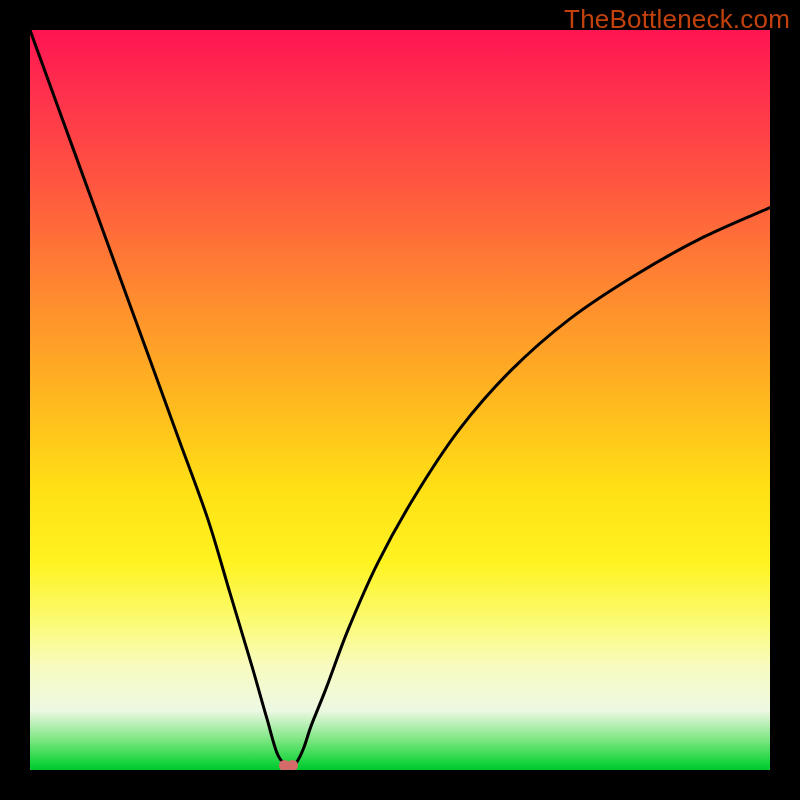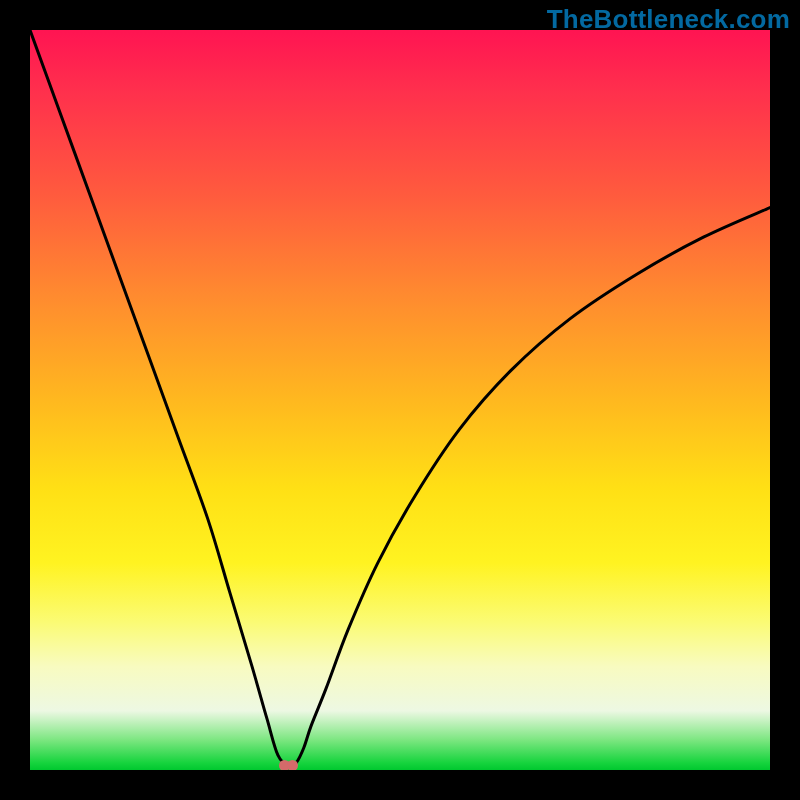--- a/index.html
+++ b/index.html
@@ -14,23 +14,23 @@
   .frame {
     position: relative;
     width: 800px;
     height: 800px;
     background: #000;
   }
   .watermark {
     position: absolute;
     top: 4px;
     right: 10px;
-    color: #0369a1;
+    color: #c2410c;
     font-size: 26px;
-    font-weight: 700;
+    font-weight: 400;
     letter-spacing: 0.2px;
     z-index: 5;
     user-select: none;
   }
   .plot-area {
     position: absolute;
     left: 30px;
     top: 30px;
     width: 740px;
     height: 740px;

